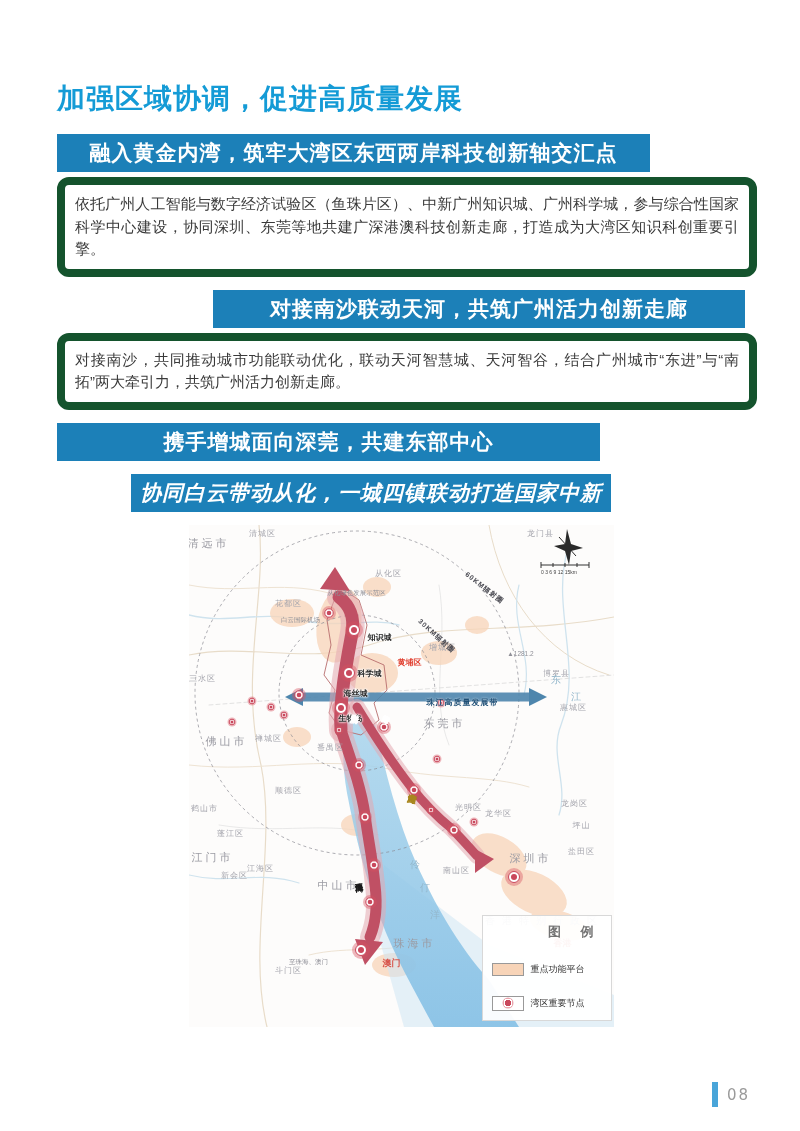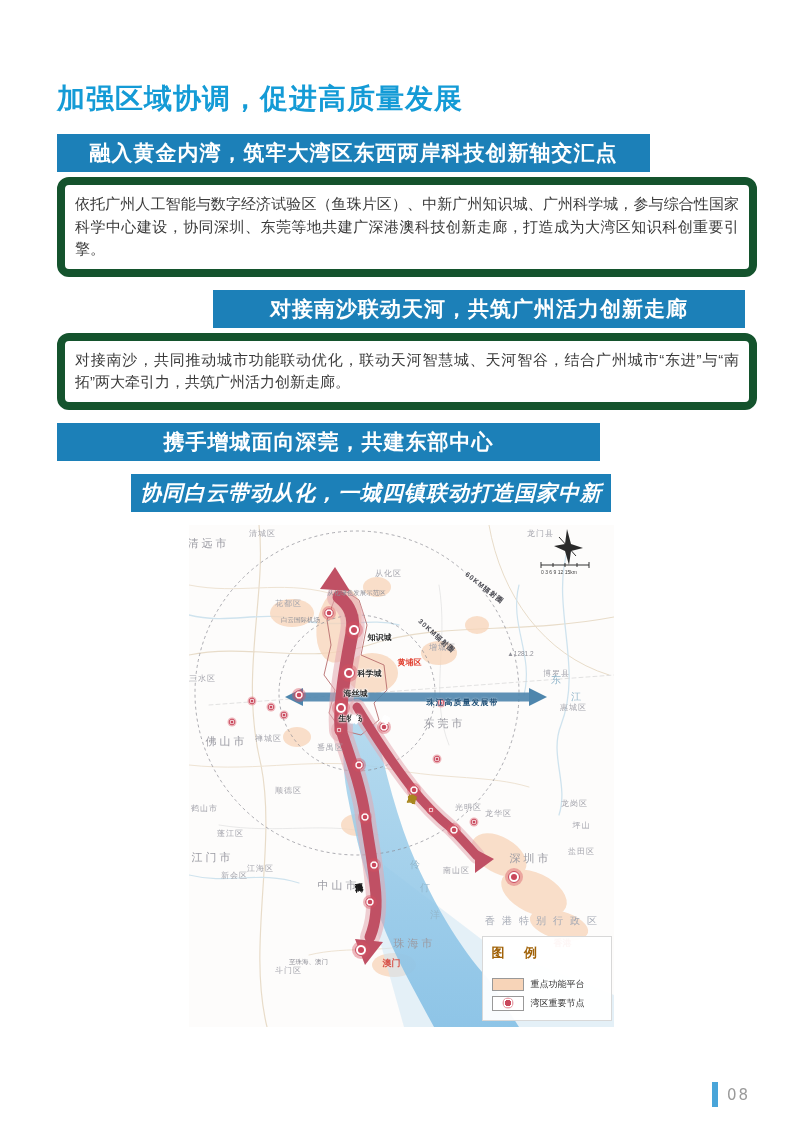--- a/index.html
+++ b/index.html
@@ -44,22 +44,22 @@
   .arc{font-size:7px;color:#4a4a52;font-weight:bold;letter-spacing:1px;}
   .band{font-size:8px;color:#1d4e75;font-weight:bold;letter-spacing:1px;text-shadow:0 0 2px rgba(255,255,255,.85);}
   .corr{font-size:8px;color:#ffffff;font-weight:bold;}
   .corr2{font-size:7px;color:#ffffff;font-weight:bold;}
   .gold{font-size:9px;color:#a8861f;font-weight:bold;}
   .blk{font-size:8px;color:#1a1a1a;font-weight:bold;}
   .legend{
     position:absolute;right:2px;bottom:6px;width:130px;background:rgba(255,255,255,.95);
     border:1px solid #d8d8d8;padding:7px 9px 9px 9px;z-index:6;box-sizing:border-box;
   }
-  .legend-title{font-size:13px;font-weight:bold;color:#a16207;text-align:left;letter-spacing:8px;margin-bottom:16px;}
-  .legend-row{display:flex;align-items:center;gap:7px;margin-top:5px;}
+  .legend-title{font-size:13px;font-weight:bold;color:#737373;text-align:right;letter-spacing:8px;margin-bottom:22px;}
+  .legend-row{display:flex;align-items:center;gap:7px;margin-top:20px;}
   .legend-label{font-size:9px;color:#333;}
   .sw-area{width:30px;height:11px;background:#f7d4b8;border:1px solid #999;flex:none;}
   .sw-node{width:30px;height:13px;background:#fff;border:1px solid #999;flex:none;position:relative;}
   .sw-node i{position:absolute;left:50%;top:50%;transform:translate(-50%,-50%);width:11px;height:11px;border-radius:50%;
     background:radial-gradient(circle,#c9485c 0 3px,#ffffff 3px 4.5px,rgba(216,90,105,.55) 4.5px 100%);}
   .footer{
     position:absolute;right:50px;bottom:24px;display:flex;align-items:center;gap:9px;
   }
   .footer .bar{width:6px;height:25px;background:#49a5d9;}
   .footer .num{font-size:15px;color:#9a9a9a;letter-spacing:2px;font-family:"DejaVu Sans",sans-serif;}

